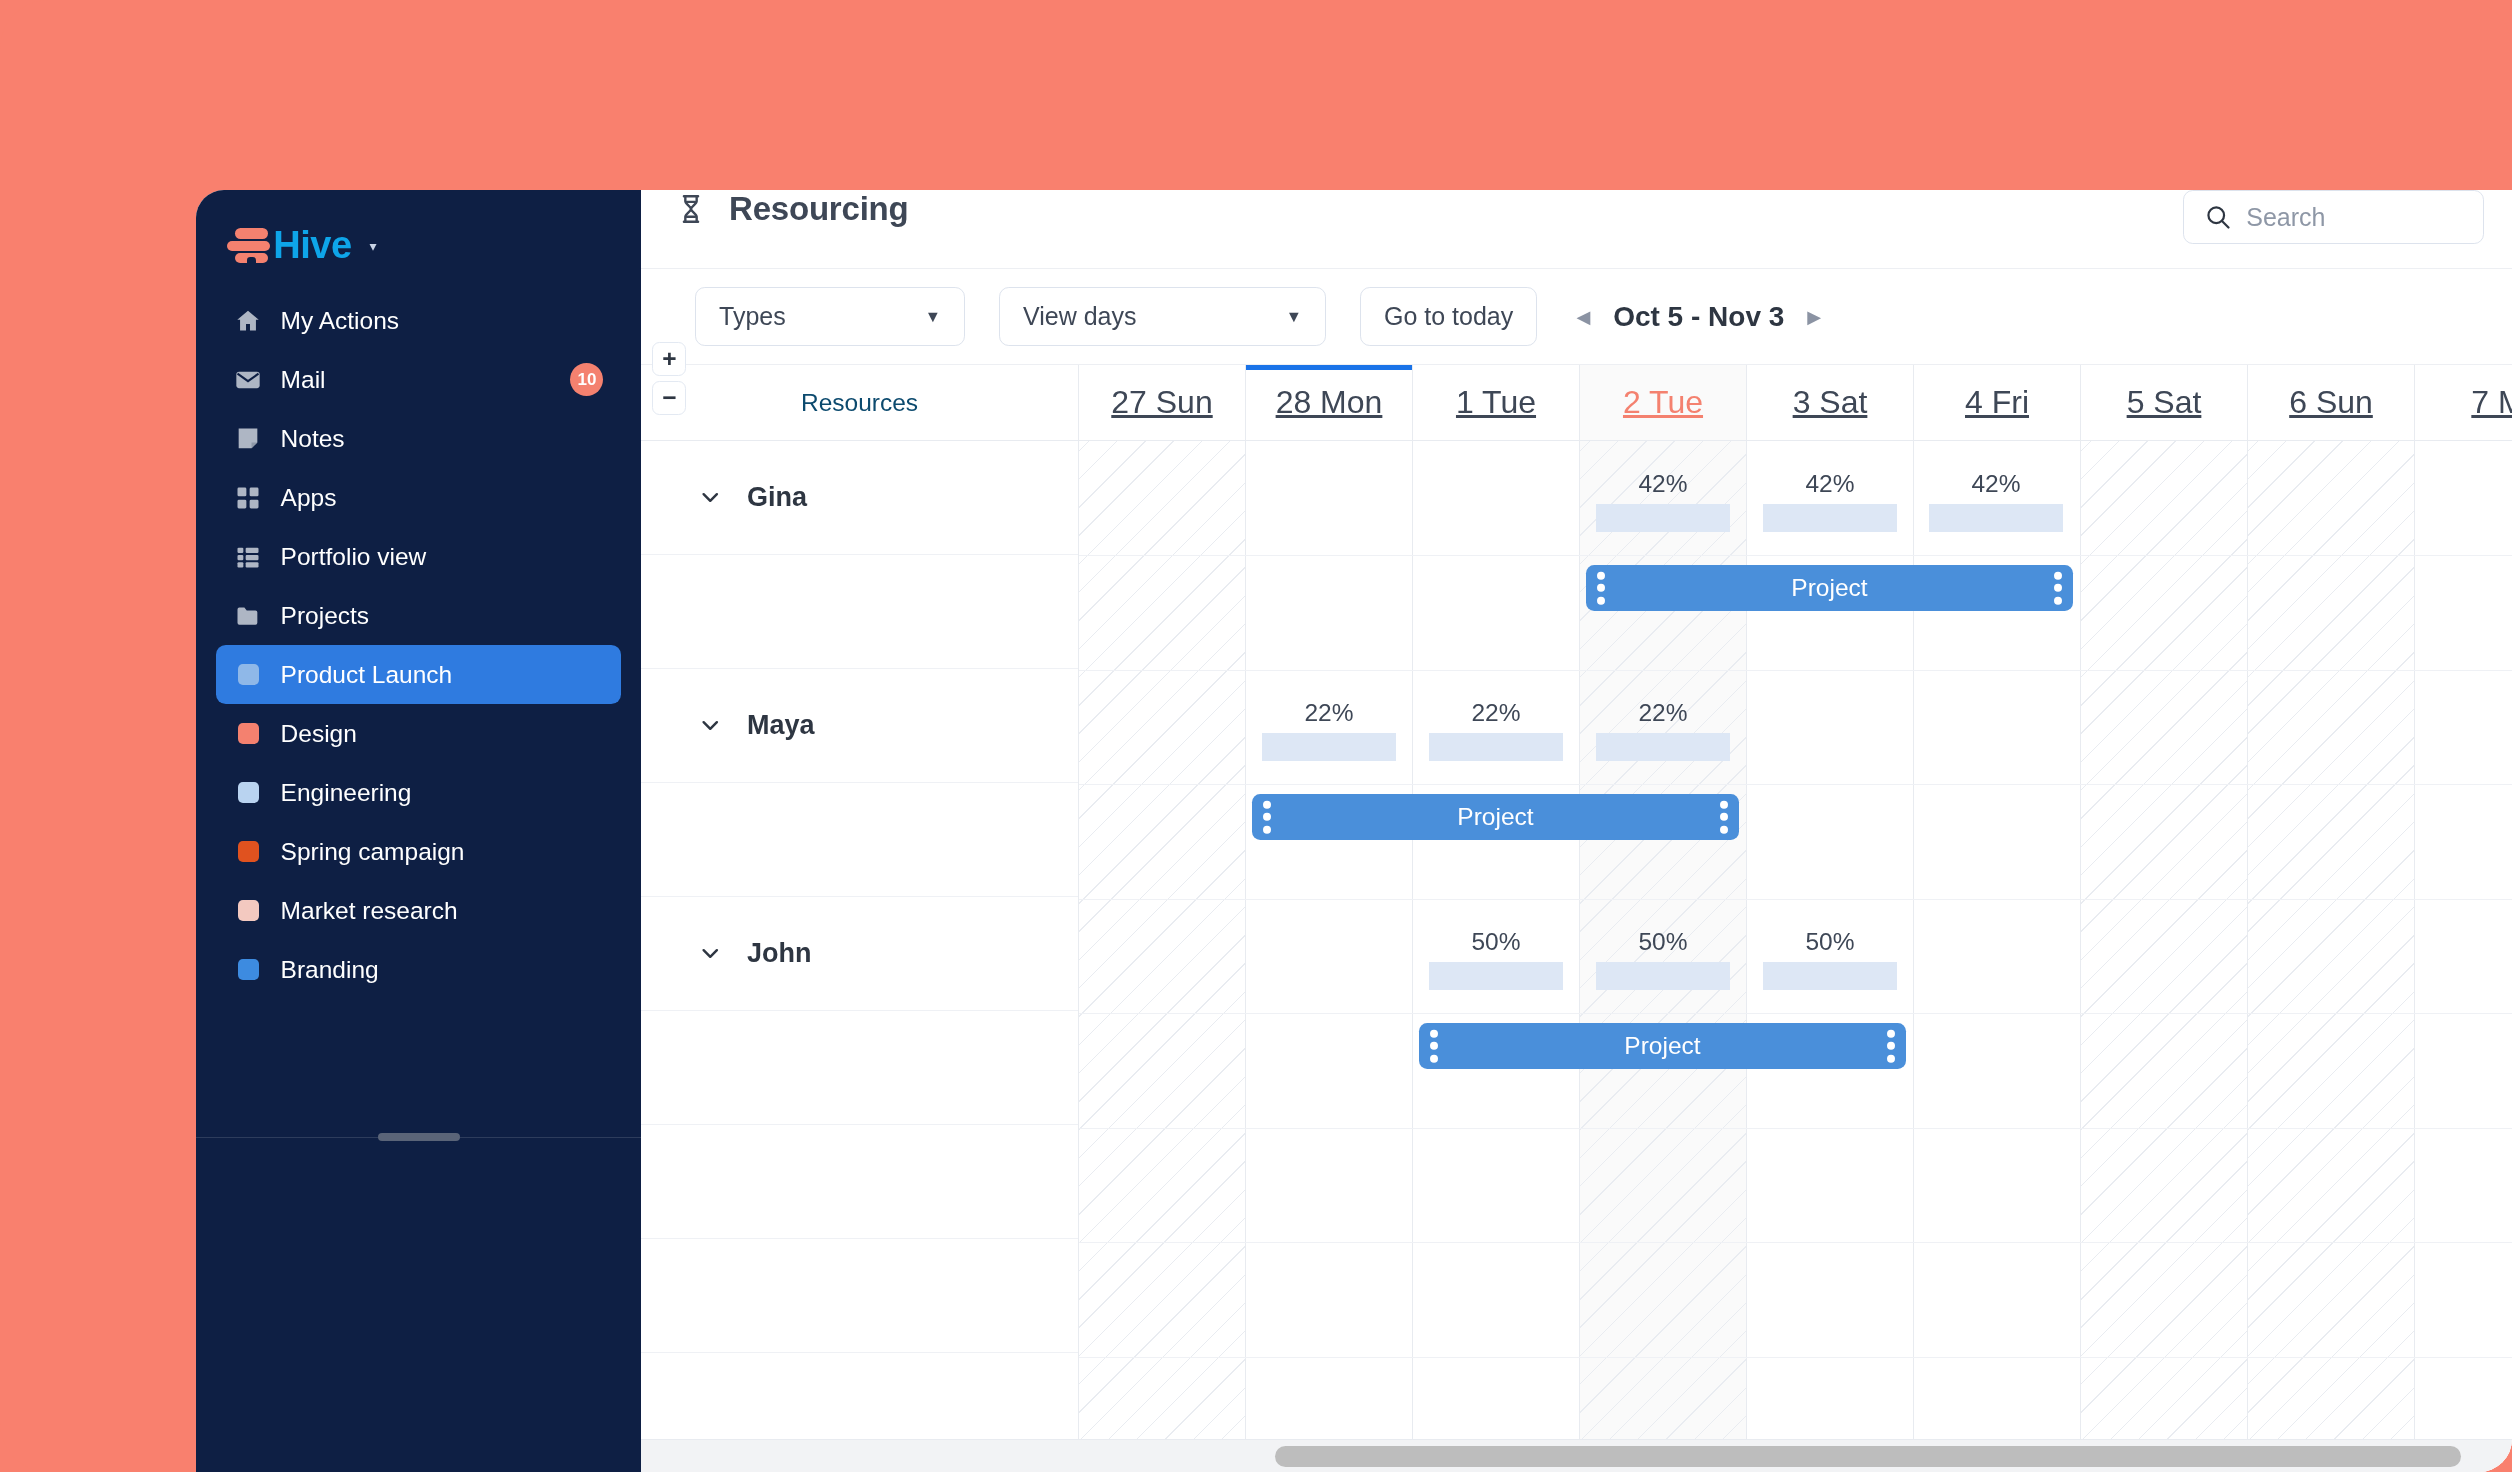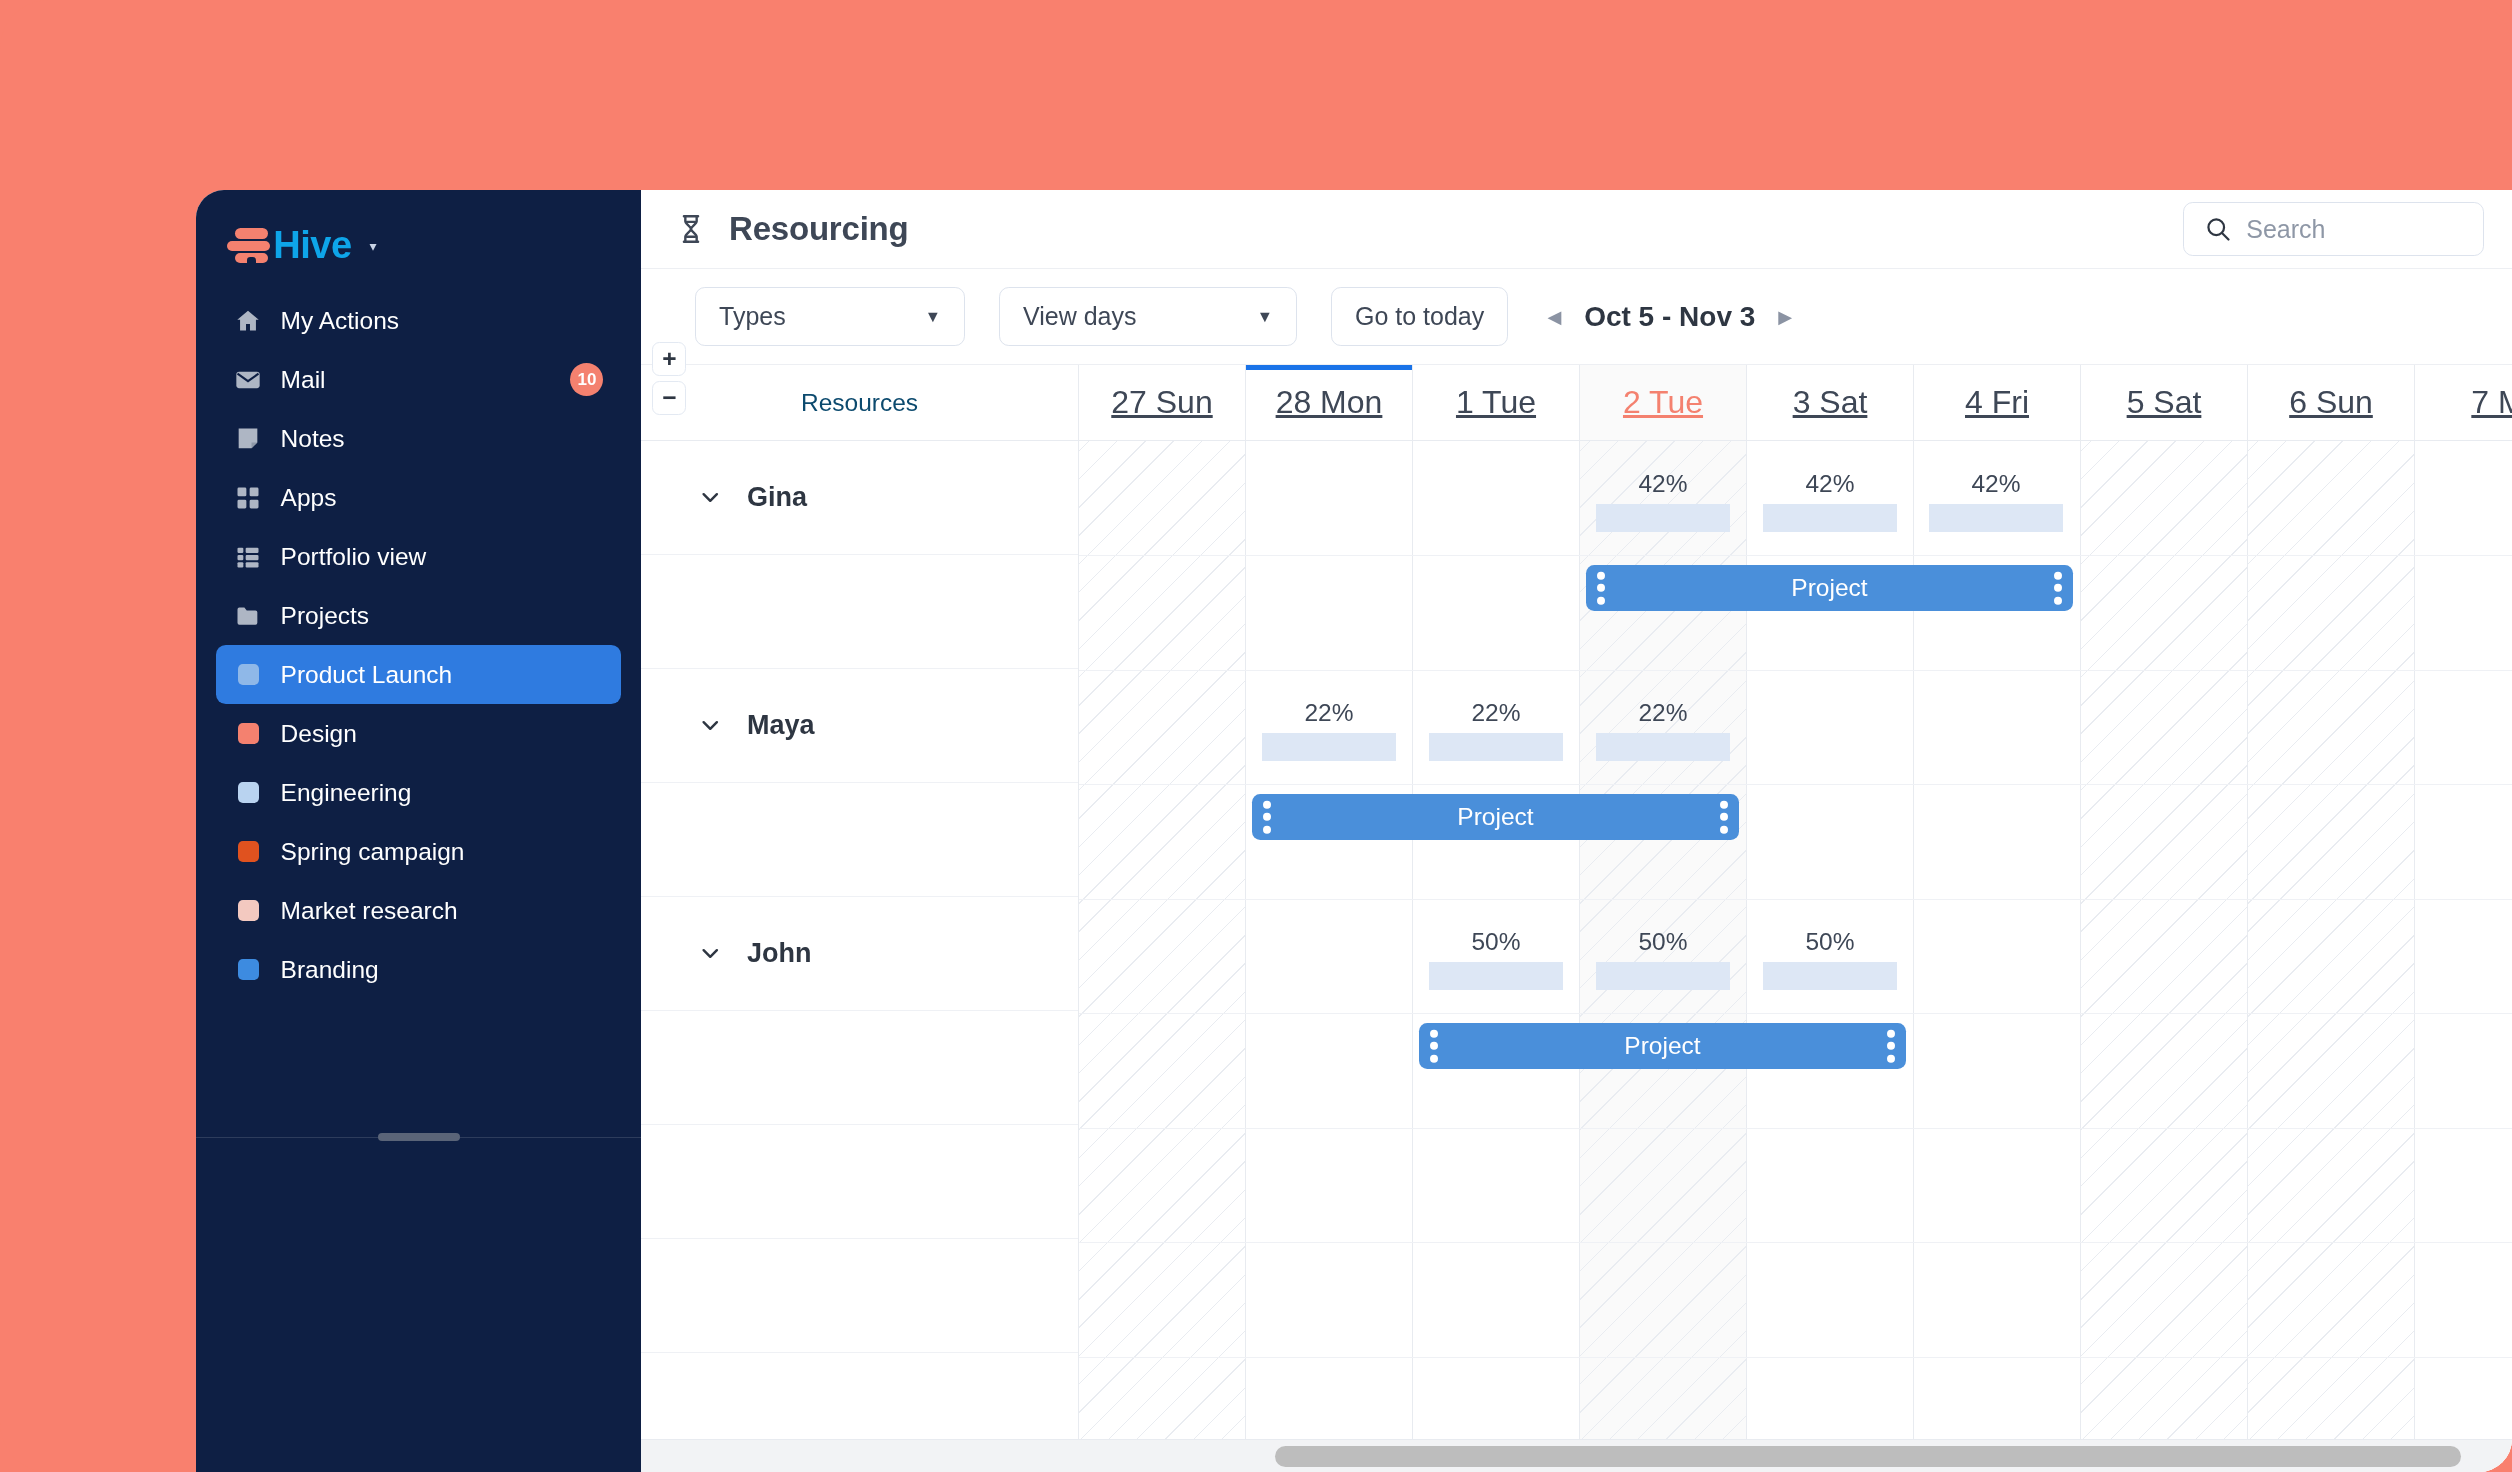--- a/index.html
+++ b/index.html
@@ -91,21 +91,21 @@
     position:absolute; left:50%; transform:translateX(-50%);
     top:943px; width:82px; height:8.2px; border-radius:4.9px;
     background:#5A6478;
   }
 
   
   #main { flex:1; display:flex; flex-direction:column; background:#fff; min-width:0; }
 
   .topbar {
     height:79px; flex:0 0 79px;
-    display:flex; align-items:center;
+    display:flex; align-items:flex-start;
     border-bottom:0.8px solid #EDEFF3;
     padding:0 28px 0 33px;
   }
   .page-title-wrap { display:flex; align-items:center; }
   .hourglass { width:34px; height:34px; margin-right:21px; flex:0 0 34px; }
   .page-title { font-size:33px; font-weight:700; color:#3E4756; letter-spacing:-0.2px; }
 
   .search-box {
     margin-left:auto;
     width:301px; height:54px;
@@ -123,21 +123,21 @@
     padding-left:54px;
   }
   .ctrl {
     height:59px; border:0.8px solid #DDE3ED; border-radius:9.8px;
     background:#fff; display:flex; align-items:center;
     padding:0 23px; font-size:25px; color:#3E4756;
     margin-right:34px; white-space:nowrap;
   }
   .ctrl .cap { margin-left:33px; font-size:16.4px; color:#3E4756; }
   .ctrl.sel-types { width:270px; }
-  .ctrl.sel-viewdays { width:298px; }
+  .ctrl.sel-viewdays { width:327px; }
   .ctrl.today { margin-right:31px; }
 
   .date-nav { display:flex; align-items:center; }
   .date-arrow { font-size:18px; color:#8B93A3; padding:0 8.2px; }
   .date-range {
     font-size:28px; font-weight:700; color:#2E3642;
     margin:0 14.7px; white-space:nowrap;
   }
 
   

